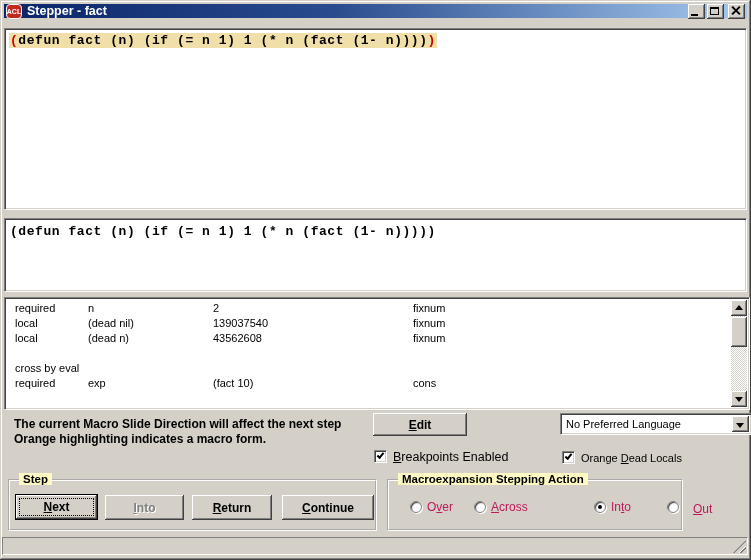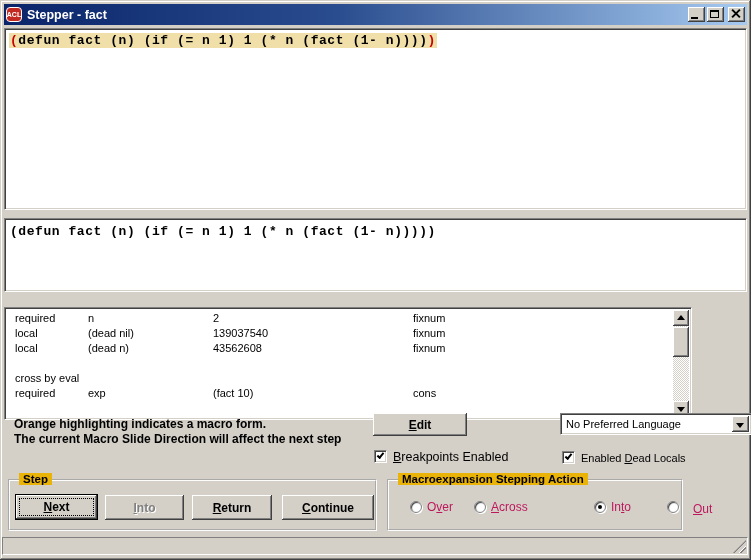--- a/index.html
+++ b/index.html
@@ -5,21 +5,21 @@
   * { margin:0; padding:0; box-sizing:border-box; }
   body { font-family:"Liberation Sans", sans-serif; background:#808080; }
   #win {
     position:relative; width:751px; height:560px; background:#d4d0c8;
     box-shadow: inset -1px -1px 0 #404040, inset 1px 1px 0 #d4d0c8,
                 inset -2px -2px 0 #808080, inset 2px 2px 0 #fff;
     overflow:hidden;
   }
   
   .titlebar {
-    position:absolute; left:4px; top:4px; width:743px; height:21px;
+    position:absolute; left:4px; top:4px; width:743px; height:14px;
     background: linear-gradient(to right, #0a246a, #2a4d8f 45%, #a6caf0);
     display:flex; align-items:center; padding:0 2px;
   }
   .app-icon {
     width:16px; height:15px; background:#c22a21; border:1px solid #fff;
     border-radius:4px; color:#fff; font-size:7px; font-weight:bold;
     display:flex; align-items:center; justify-content:center; letter-spacing:0;
     flex:0 0 auto;
   }
   .title-text { color:#fff; font-weight:bold; font-size:12.5px; margin-left:5px; flex:1 1 auto; white-space:nowrap; }
@@ -119,21 +119,21 @@
     position:absolute; width:12px; height:12px; border-radius:50%; background:#fff;
     border:1px solid #808080; box-shadow: inset 1px 1px 1px #404040, 1px 1px 0 #fff;
   }
   .radio-dot { position:absolute; left:3px; top:3px; width:4px; height:4px; border-radius:50%; background:#000; }
 
   
   .group {
     position:absolute; border:2px groove #fdfdfd;
   }
   .group-label {
-    position:absolute; top:-8px; left:9px; background:#eab308; padding:0 4px;
+    position:absolute; top:-8px; left:9px; background:#fef9c3; padding:0 4px;
     font-weight:bold; font-size:11.5px; color:#000; white-space:nowrap;
   }
   .radio-label { position:absolute; font-weight:normal; font-size:12px; color:#be185d; white-space:nowrap; }
 
   
   .statusbar {
     position:absolute; left:2px; top:537px; width:746px; height:18px; background:#d4d0c8;
     border:1px solid; border-color:#808080 #fff #fff #808080;
   }
   .grip {
@@ -162,21 +162,21 @@
   </div>
 
   <div class="sunken" style="left:4px; top:28px; width:743px; height:182px;">
     <div class="macro-line code"><span class="paren-red">(</span><span>defun fact (n) (if (= n 1) 1 (* n (fact (1- n))))</span><span class="paren-red">)</span></div>
   </div>
 
   <div class="sunken" style="left:4px; top:218px; width:743px; height:74px;">
     <div class="src-line code">(defun fact (n) (if (= n 1) 1 (* n (fact (1- n)))))</div>
   </div>
 
-  <div class="sunken" style="left:4px; top:307px; width:688px; height:113px;">
+  <div class="sunken" style="left:4px; top:297px; width:746px; height:113px;">
     <div class="locals-rows">
       <div class="lrow">
           <span class="c0">required</span>
           <span class="c1">n</span>
           <span class="c2">2</span>
           <span class="c3">fixnum</span>
         </div>
       <div class="lrow">
           <span class="c0">local</span>
           <span class="c1">(dead nil)</span>
@@ -207,42 +207,42 @@
           <span class="tri tri-up"></span>
         </div>
       <div class="sb-thumb"></div>
       <div class="sb-btn sb-down">
           <span class="tri tri-down"></span>
         </div>
     </div>
   </div>
 
   <div class="info">
+    <div>The current Macro Slide Direction will affect the next step</div>
     <div>Orange highlighting indicates a macro form.</div>
-    <div>The current Macro Slide Direction will affect the next step</div>
   </div>
 
   <div class="btn" style="left:373px; top:413px; width:94px; height:23px;"><span></span><span class="key">E</span><span>dit</span></div>
 
   <div class="combo">
     <span class="combo-text">No Preferred Language</span>
     <div class="combo-btn">
         <span class="tri tri-down"></span>
       </div>
   </div>
 
   <div class="checkbox" style="left:374px; top:450px;">
       <span class="checkmark"></span>
     </div>
   <div class="cb-label" style="left:393px; top:450px; font-size:12.5px;"><span></span><span class="key">B</span><span>reakpoints Enabled</span></div>
 
   <div class="checkbox" style="left:562px; top:451px;">
       <span class="checkmark"></span>
     </div>
-  <div class="cb-label" style="left:581px; top:452px; font-size:11px;"><span>Enabled </span><span class="key">D</span><span>ead Locals</span></div>
+  <div class="cb-label" style="left:581px; top:452px; font-size:11px;"><span>Orange </span><span class="key">D</span><span>ead Locals</span></div>
 
   <div class="group" style="left:8px; top:479px; width:369px; height:52px;">
     <div class="group-label">Step</div>
     <div class="btn btn-default" style="left:5px; top:13px; width:83px; height:26px;"><span></span><span class="key">N</span><span>ext</span></div>
     <div class="btn btn-disabled" style="left:95px; top:14px; width:79px; height:25px;"><span></span><span class="key">I</span><span>nto</span></div>
     <div class="btn" style="left:182px; top:14px; width:80px; height:25px;"><span></span><span class="key">R</span><span>eturn</span></div>
     <div class="btn" style="left:272px; top:14px; width:92px; height:25px;"><span></span><span class="key">C</span><span>ontinue</span></div>
   </div>
 
   <div class="group" style="left:387px; top:479px; width:296px; height:52px;">

